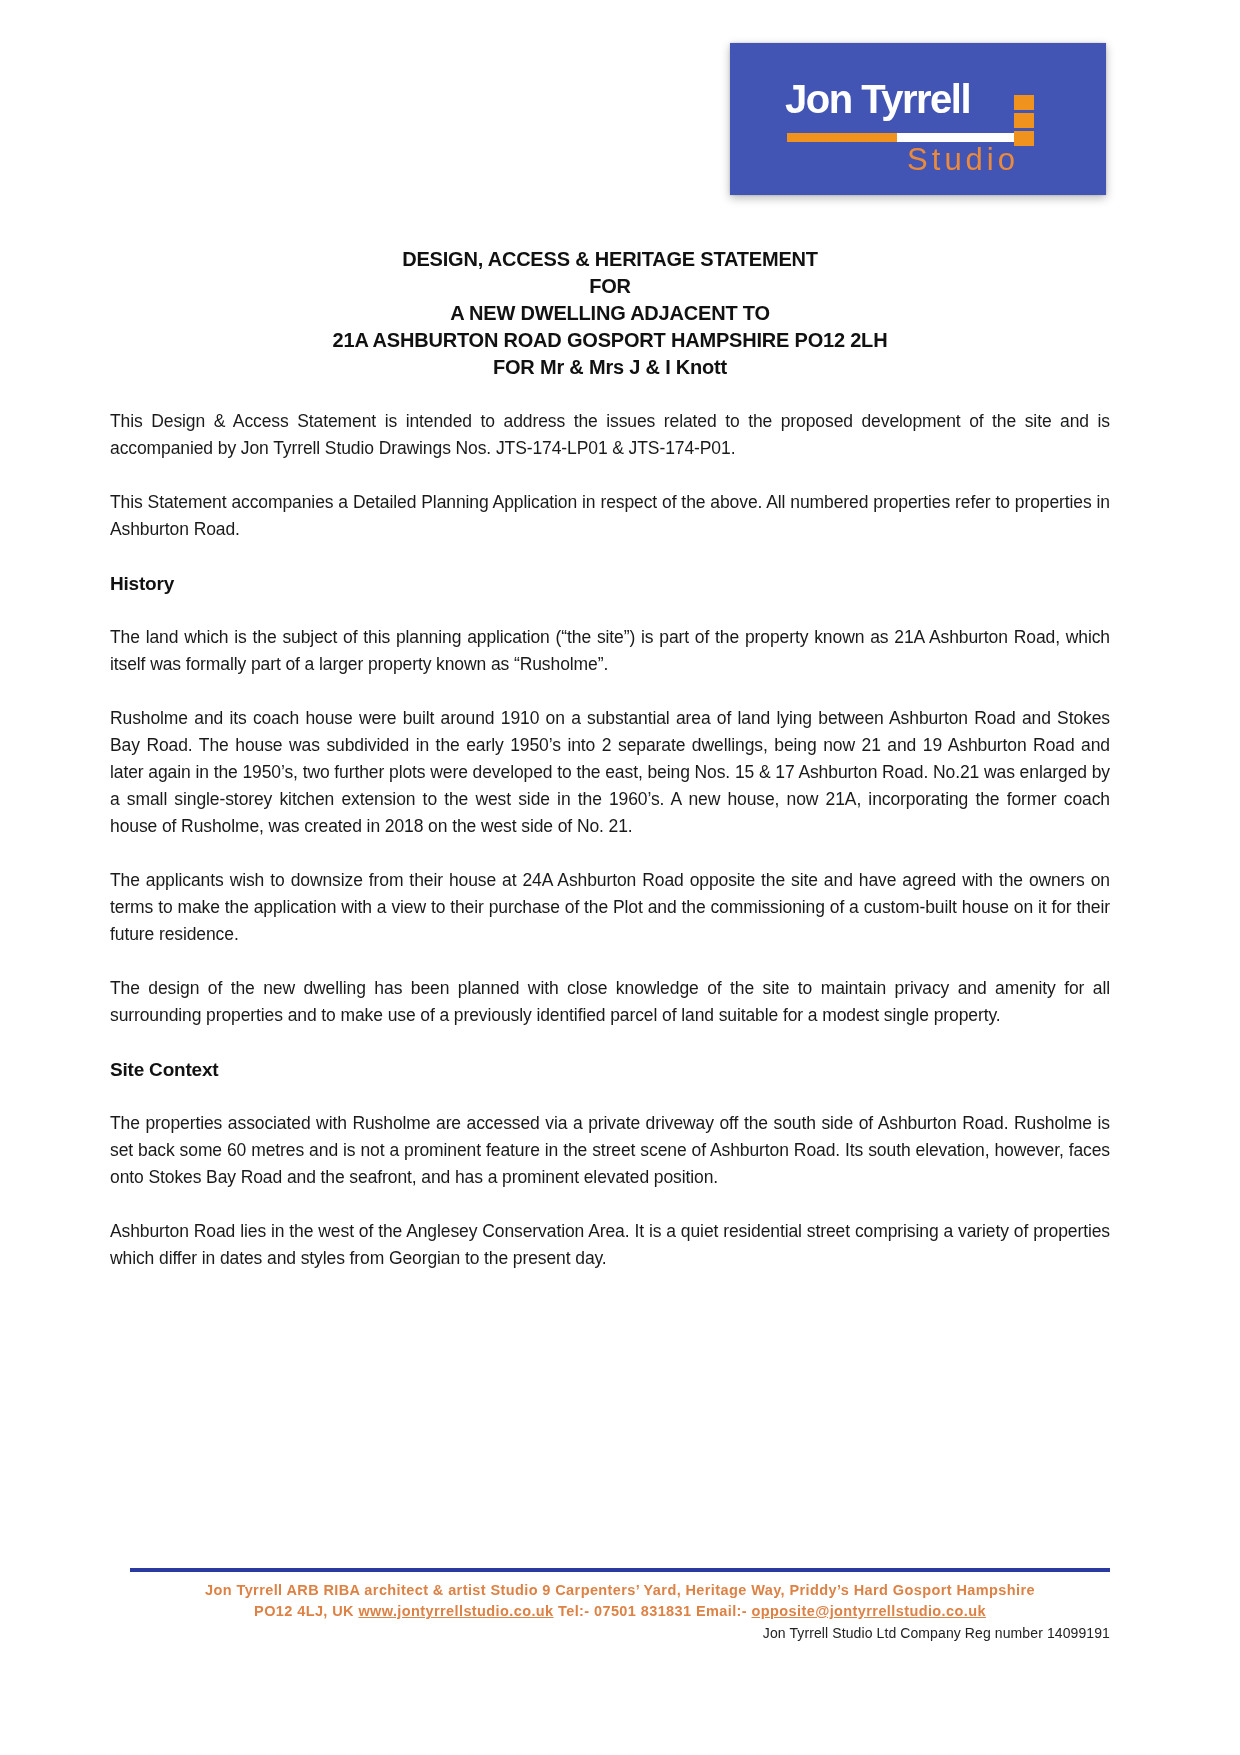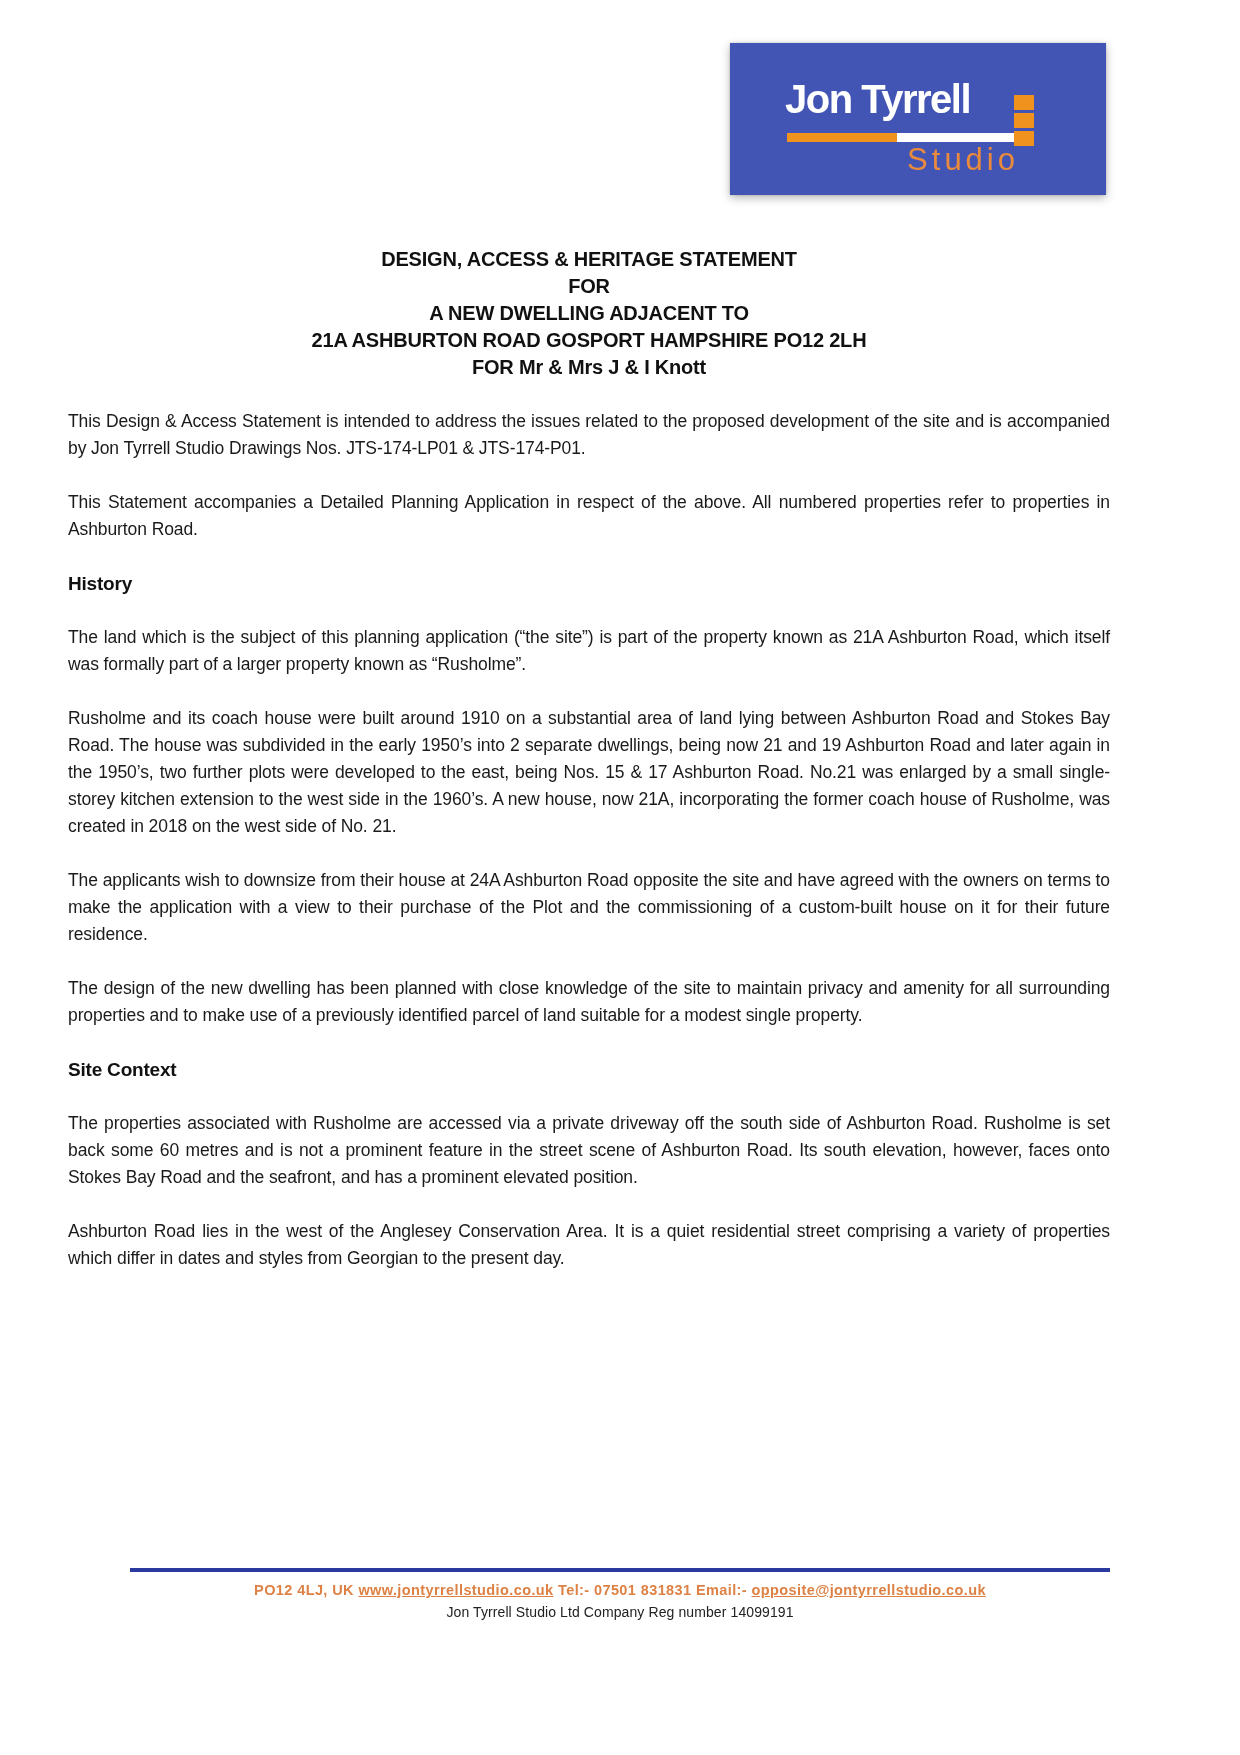--- a/index.html
+++ b/index.html
@@ -23,21 +23,21 @@
     background:linear-gradient(to right,#F0921E 0%,#F0921E 48%,#ffffff 48%,#ffffff 100%);
   }
   .lg-studio{
     position:absolute;left:59px;top:101px;width:230px;text-align:right;
     font-size:31px;font-weight:normal;color:#E98A3C;letter-spacing:4px;line-height:1;
     white-space:nowrap;
   }
   .lg-squares{position:absolute;left:284px;top:52px;display:flex;flex-direction:column;gap:3px;}
   .lg-squares span{display:block;width:20px;height:15px;background:#F0921E;}
   
-  .content{padding:246px 130px 0 68px;}
+  .content{padding:246px 130px 0 110px;}
   .title-line{
     text-align:center;font-size:20px;font-weight:bold;line-height:27px;
     letter-spacing:-0.2px;color:#111;
   }
   h2.sec-heading{
     font-size:19px;font-weight:bold;margin:27px 0 0 0;line-height:27px;color:#111;
     letter-spacing:-0.2px;
   }
   p.para{
     margin:27px 0 0 0;font-size:17.5px;line-height:27px;text-align:justify;
@@ -45,21 +45,21 @@
   }
   
   .footer{position:absolute;left:130px;width:980px;top:1568px;}
   .footer-rule{height:4px;background:#2B3A9E;margin-bottom:8px;}
   .footer-line{
     text-align:center;font-size:14.5px;font-weight:bold;color:#DD8144;
     line-height:21px;letter-spacing:0.4px;
   }
   .footer-line a{color:#DD8144;text-decoration:underline;cursor:pointer;}
   .footer-company{
-    text-align:center;font-size:14px;font-weight:normal;color:#222;
+    text-align:right;font-size:14px;font-weight:normal;color:#222;
     line-height:21px;margin-top:1px;letter-spacing:0.1px;
   }
 </style>
 </head>
 <body>
 
 <div class="logo-box">
   <div class="lg-name">Jon Tyrrell</div>
   <div class="lg-bar"></div>
   <div class="lg-studio">Studio</div>
@@ -90,17 +90,18 @@
   <p class="para">The design of the new dwelling has been planned with close knowledge of the site to maintain privacy and amenity for all surrounding properties and to make use of a previously identified parcel of land suitable for a modest single property.</p>
 
   <h2 class="sec-heading">Site Context</h2>
   <p class="para">The properties associated with Rusholme are accessed via a private driveway off the south side of Ashburton Road.  Rusholme is set back some 60 metres and is not a prominent feature in the street scene of Ashburton Road. Its south elevation, however, faces onto Stokes Bay Road and the seafront, and has a prominent elevated position.</p>
   <p class="para">Ashburton Road lies in the west of the Anglesey Conservation Area.  It is a quiet residential street comprising a variety of properties which differ in dates and styles from Georgian to the present day.</p>
 
 </div>
 
 <div class="footer">
   <div class="footer-rule"></div>
+  <div class="footer-line">Jon Tyrrell ARB RIBA architect &amp; artist Studio 9 Carpenters’ Yard, Heritage Way, Priddy’s Hard Gosport Hampshire</div>
   <div class="footer-line">
     <span>PO12 4LJ, UK </span><a>www.jontyrrellstudio.co.uk</a><span> Tel:- 07501 831831 Email:- </span><a>opposite@jontyrrellstudio.co.uk</a>
   </div>
   <div class="footer-company">Jon Tyrrell Studio Ltd Company Reg number 14099191</div>
 </div>
 
 </body></html>

